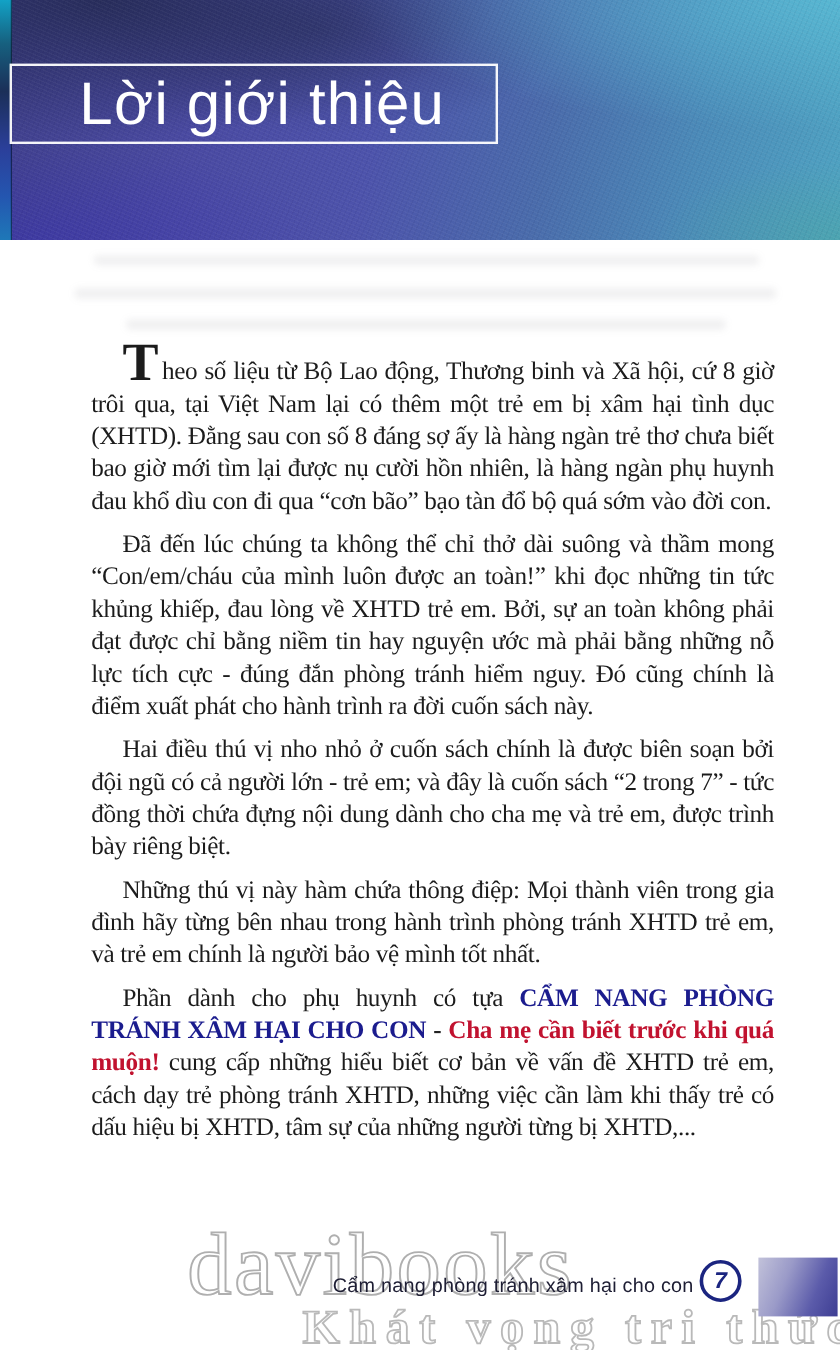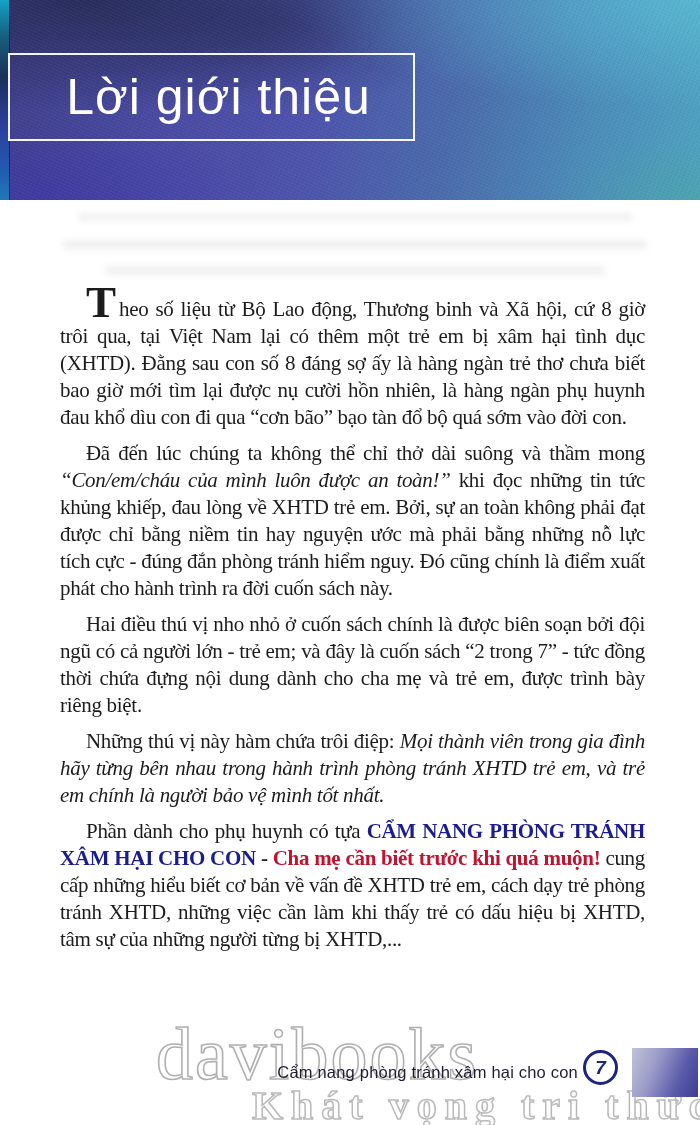--- a/index.html
+++ b/index.html
@@ -26,21 +26,21 @@
       repeating-linear-gradient(-67deg, rgba(0,0,40,0.06) 0 1px, transparent 1px 4px);
     opacity:.7;pointer-events:none;
   }
   .edge-strip{
     position:absolute;left:0;top:0;width:9px;height:200px;
     background:linear-gradient(180deg,#12a2c6 0%,#16607f 18%,#1b2f58 38%,#2b3f9a 62%,#2456b0 82%,#1e78b8 100%);
     border-right:1px solid rgba(10,15,35,0.6);
     z-index:2;
   }
   .title-box{
-    position:absolute;left:8px;top:53px;width:407px;height:88px;
+    position:absolute;left:8px;top:53px;width:407px;height:67px;
     border:2px solid rgba(255,255,255,0.95);box-sizing:border-box;z-index:3;
     display:flex;align-items:center;justify-content:center;
   }
   .page-title{
     margin:0;color:#ffffff;font-family:"Liberation Sans",sans-serif;
     font-weight:300;font-size:50px;letter-spacing:1px;line-height:79px;
     padding-left:14px;white-space:nowrap;
   }
 
   
@@ -48,23 +48,23 @@
   .ghost.g1{left:78px;top:213px;width:555px;height:8px;}
   .ghost.g2{left:62px;top:240px;width:585px;height:9px;}
   .ghost.g3{left:105px;top:266px;width:500px;height:9px;}
 
   
   .body-text{
     position:absolute;left:60px;top:296px;width:585px;
     font-size:21px;line-height:27px;color:#1c1c1c;
     text-align:justify;letter-spacing:-0.3px;
   }
-  .body-text p{margin:0 0 9px 0;text-indent:26px;}
+  .body-text p{margin:0 0 9px 16px;text-indent:26px;}
   .seg-normal{}
-  .seg-italic{font-style:italic;}
+  .seg-italic{}
   .seg-bold-blue{font-weight:bold;color:#1b1c8e;}
   .seg-bold-red{font-weight:bold;color:#c1122f;}
   .seg-bold-dark{font-weight:bold;color:#222222;}
   .seg-dropcap{
     font-size:45px;line-height:0;font-weight:bold;letter-spacing:0;
     padding-right:3px;position:relative;top:1px;
   }
 
   
   .wm{position:absolute;pointer-events:none;color:transparent;white-space:nowrap;z-index:5;}
@@ -110,21 +110,21 @@
   </header>
 
   <div class="ghost g1"></div>
   <div class="ghost g2"></div>
   <div class="ghost g3"></div>
 
   <main class="body-text">
       <p><span class="seg-dropcap">T</span><span class="seg-normal">heo số liệu từ Bộ Lao động, Thương binh và Xã hội, cứ 8 giờ trôi qua, tại Việt Nam lại có thêm một trẻ em bị xâm hại tình dục (XHTD). Đằng sau con số 8 đáng sợ ấy là hàng ngàn trẻ thơ chưa biết bao giờ mới tìm lại được nụ cười hồn nhiên, là hàng ngàn phụ huynh đau khổ dìu con đi qua “cơn bão” bạo tàn đổ bộ quá sớm vào đời con.</span></p>
       <p><span class="seg-normal">Đã đến lúc chúng ta không thể chỉ thở dài suông và thầm mong </span><span class="seg-italic">“Con/em/cháu của mình luôn được an toàn!”</span><span class="seg-normal"> khi đọc những tin tức khủng khiếp, đau lòng về XHTD trẻ em. Bởi, sự an toàn không phải đạt được chỉ bằng niềm tin hay nguyện ước mà phải bằng những nỗ lực tích cực - đúng đắn phòng tránh hiểm nguy. Đó cũng chính là điểm xuất phát cho hành trình ra đời cuốn sách này.</span></p>
       <p><span class="seg-normal">Hai điều thú vị nho nhỏ ở cuốn sách chính là được biên soạn bởi đội ngũ có cả người lớn - trẻ em; và đây là cuốn sách “2 trong 7” - tức đồng thời chứa đựng nội dung dành cho cha mẹ và trẻ em, được trình bày riêng biệt.</span></p>
-      <p><span class="seg-normal">Những thú vị này hàm chứa trôi điệp: </span><span class="seg-italic">Mọi thành viên trong gia đình hãy từng bên nhau trong hành trình phòng tránh XHTD trẻ em, và trẻ em chính là người bảo vệ mình tốt nhất.</span></p>
+      <p><span class="seg-normal">Những thú vị này hàm chứa thông điệp: </span><span class="seg-italic">Mọi thành viên trong gia đình hãy từng bên nhau trong hành trình phòng tránh XHTD trẻ em, và trẻ em chính là người bảo vệ mình tốt nhất.</span></p>
       <p><span class="seg-normal">Phần dành cho phụ huynh có tựa </span><span class="seg-bold-blue">CẨM NANG PHÒNG TRÁNH XÂM HẠI CHO CON</span><span class="seg-bold-dark"> - </span><span class="seg-bold-red">Cha mẹ cần biết trước khi quá muộn!</span><span class="seg-normal"> cung cấp những hiểu biết cơ bản về vấn đề XHTD trẻ em, cách dạy trẻ phòng tránh XHTD, những việc cần làm khi thấy trẻ có dấu hiệu bị XHTD, tâm sự của những người từng bị XHTD,...</span></p>
     </main>
 
   <div class="wm wm1">davibooks</div>
   <div class="wm wm2">Khát vọng tri thức</div>
 
   <footer>
     <div class="footer-title">Cẩm nang phòng tránh xâm hại cho con</div>
     <div class="page-badge">
       <span>7</span>

